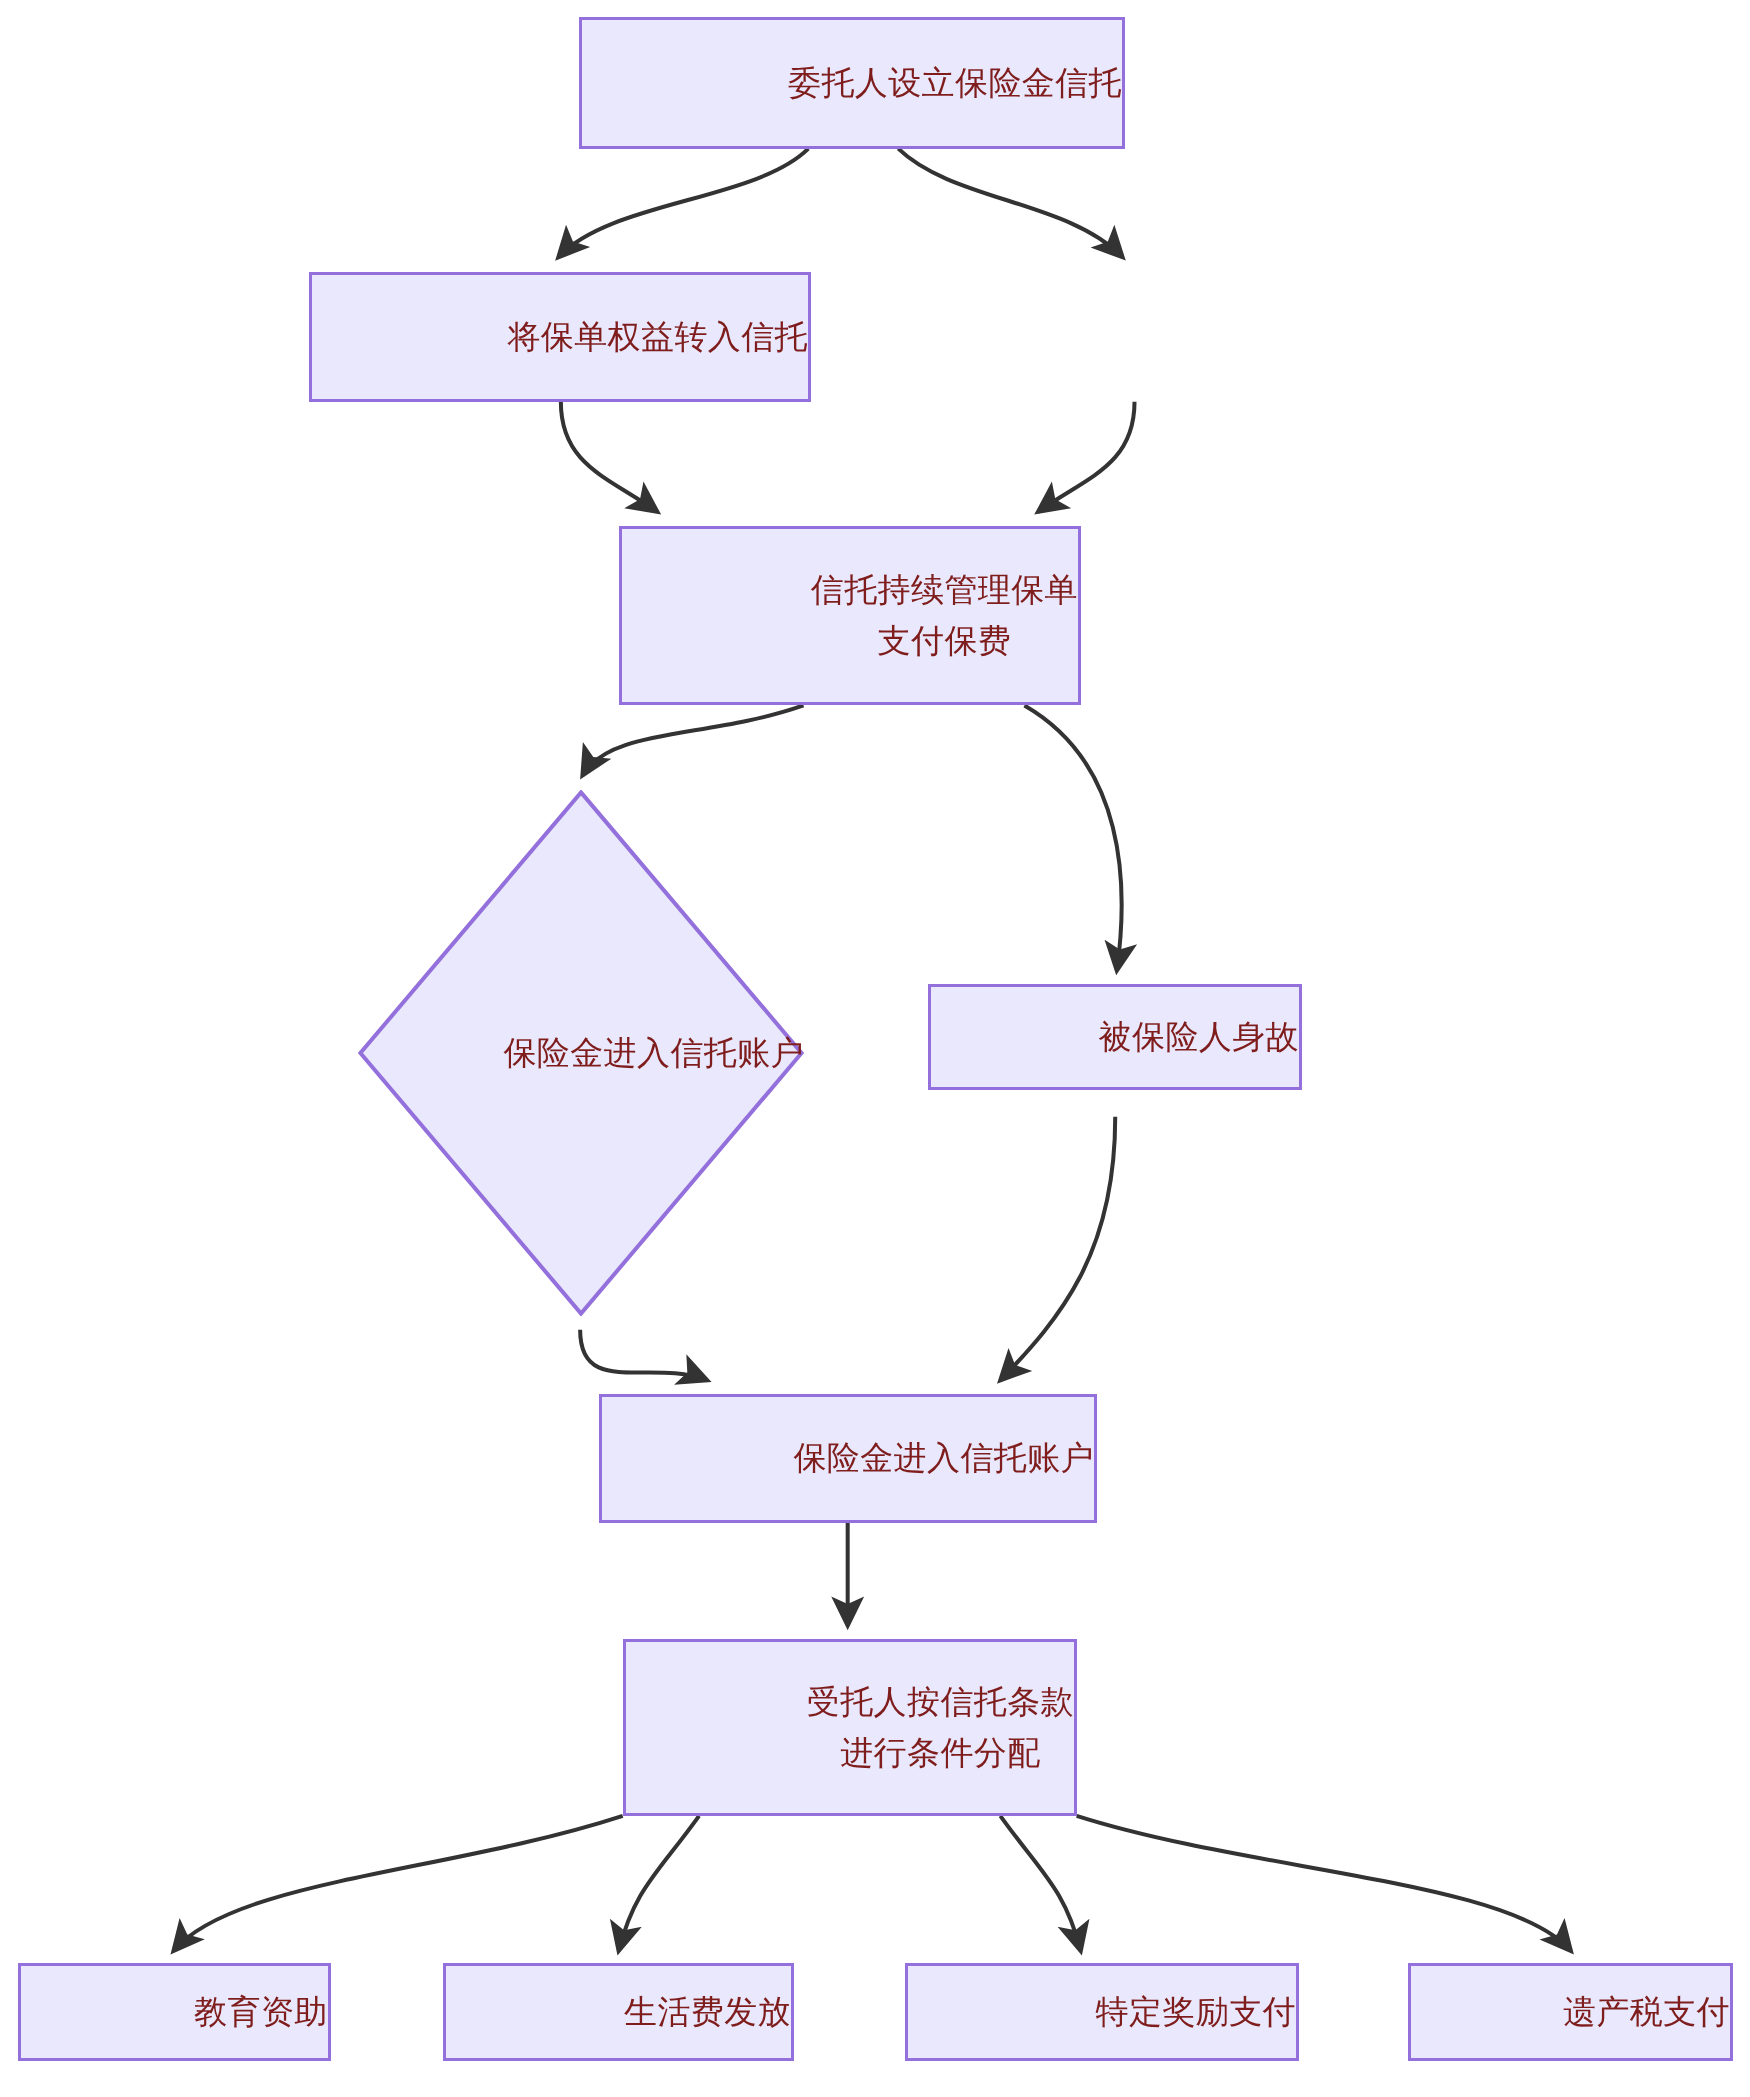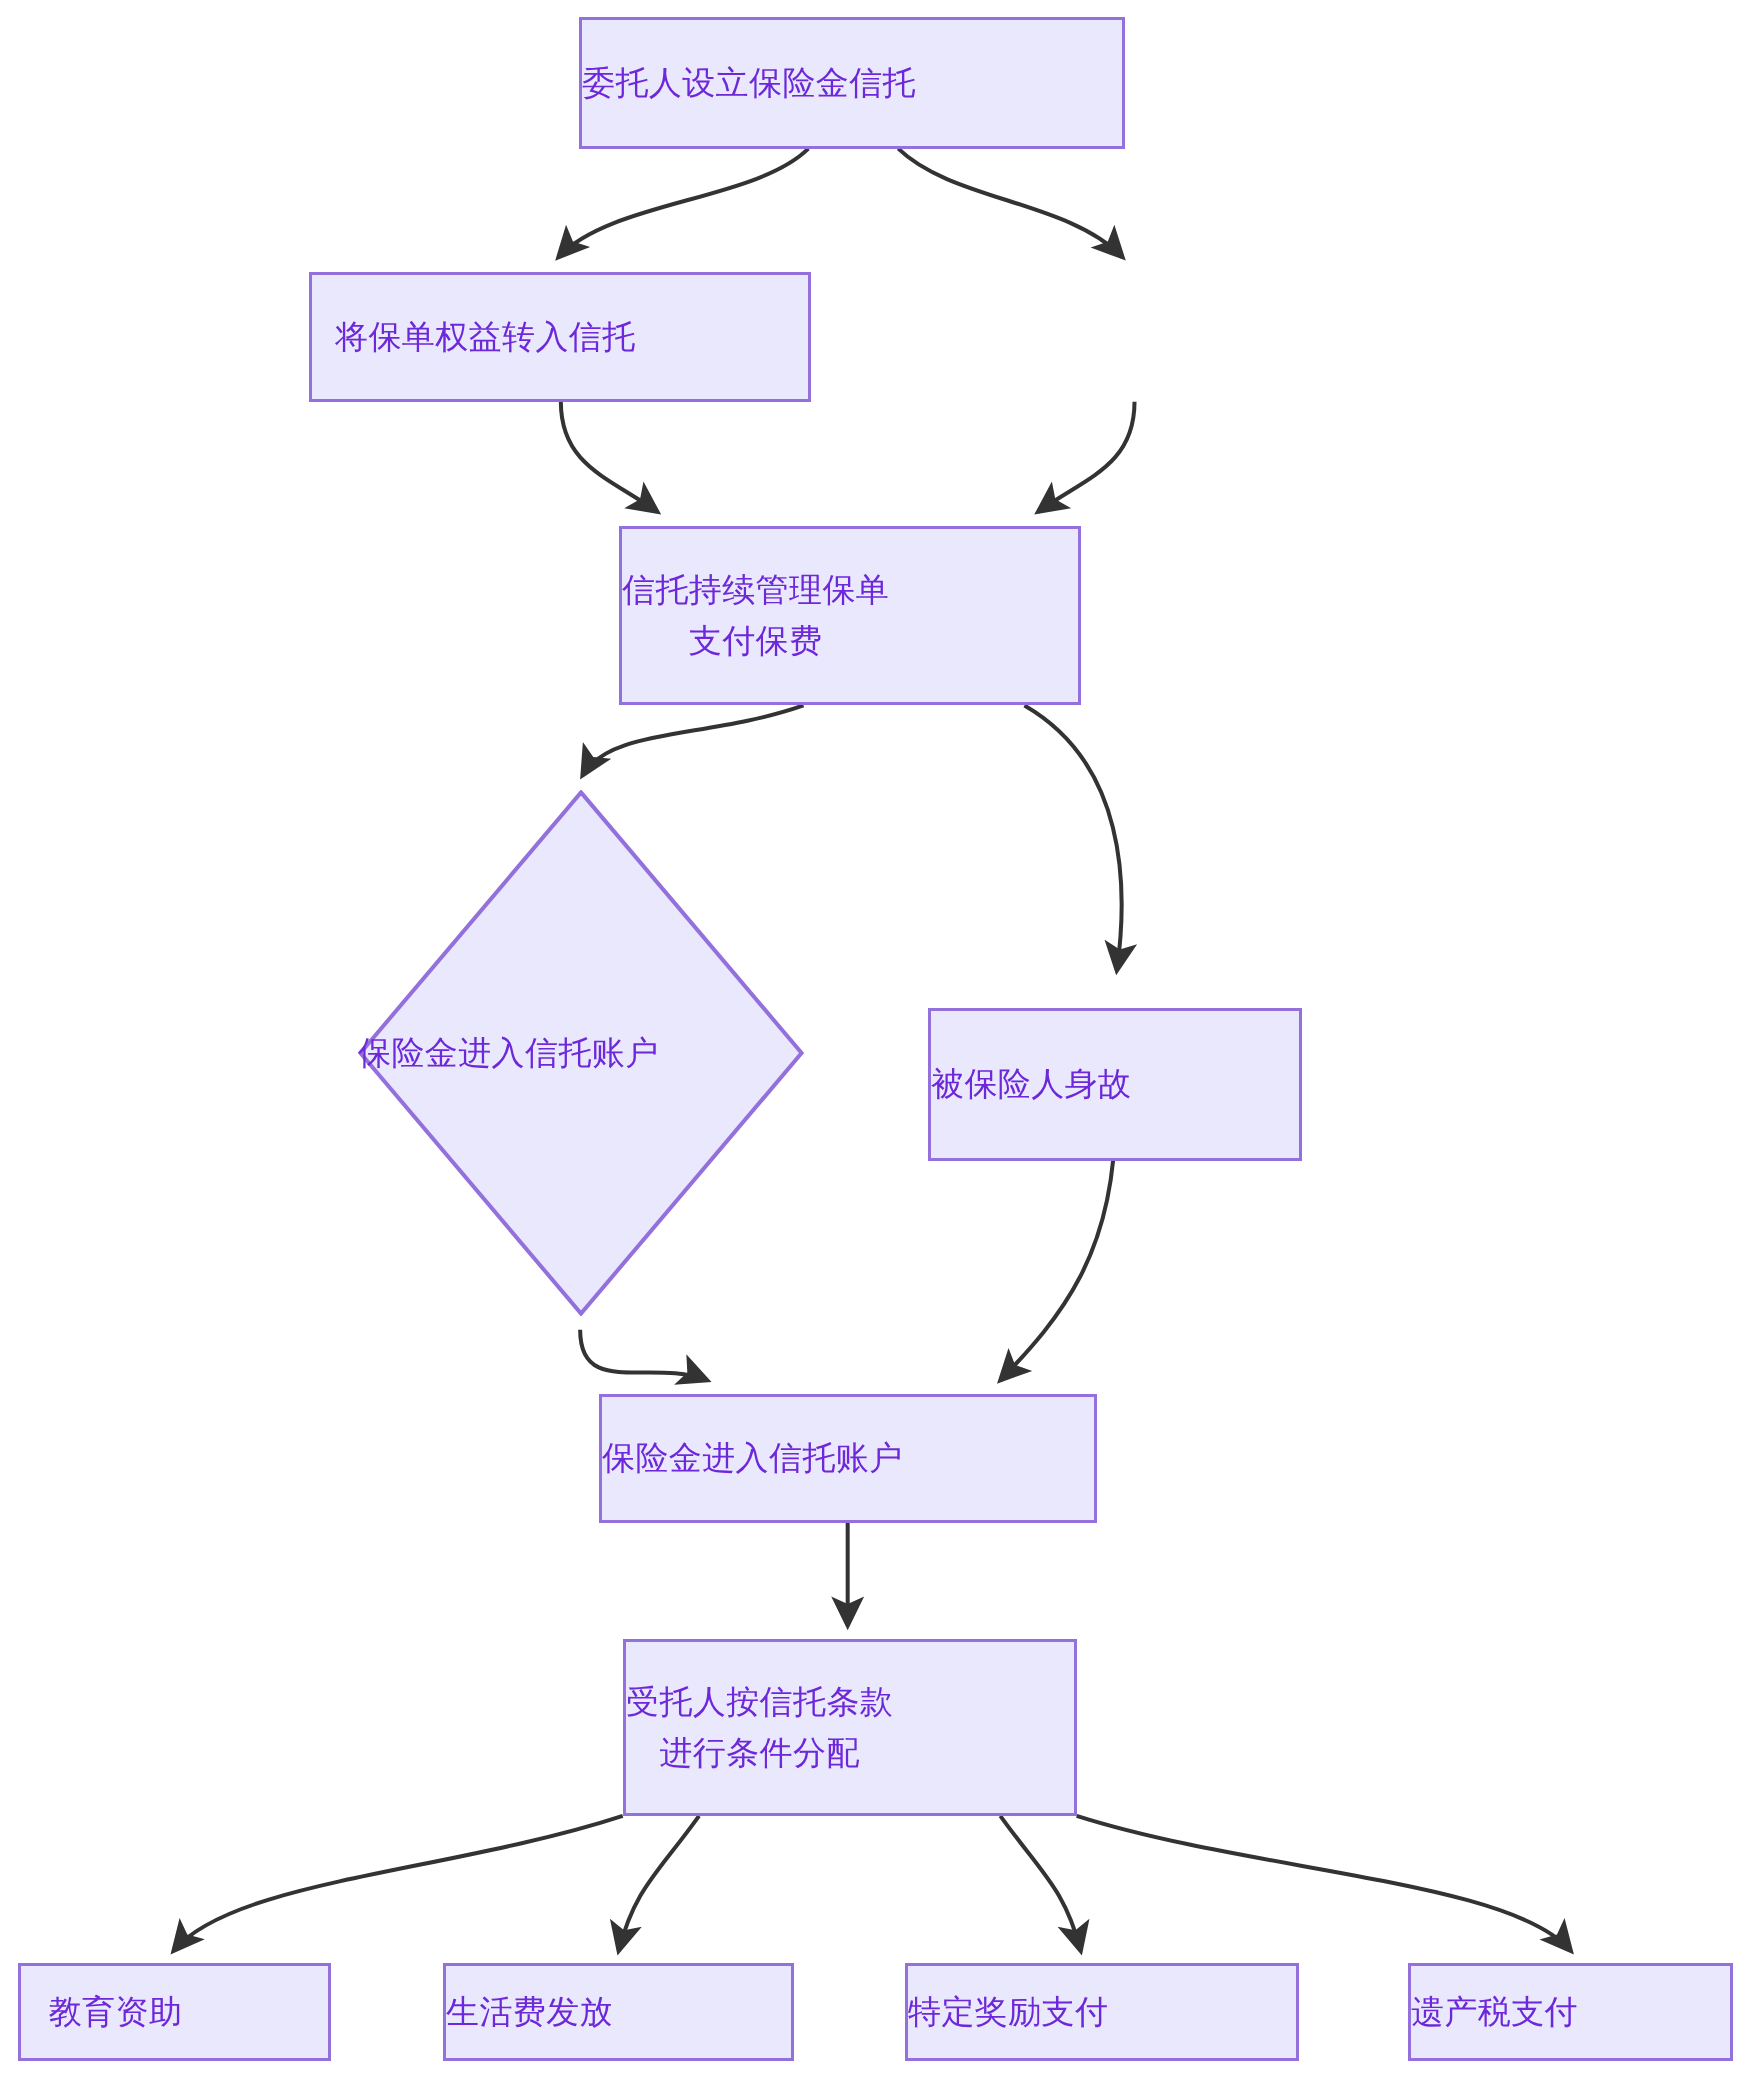--- a/index.html
+++ b/index.html
@@ -23,23 +23,23 @@
     top: 0;
     width: 1750px;
     height: 2097px;
     pointer-events: none;
   }
   .node {
     position: absolute;
     box-sizing: border-box;
     display: flex;
     align-items: center;
-    justify-content: flex-start;
+    justify-content: flex-end;
     text-align: center;
-    color: #6d28d9;
+    color: #7f1d1d;
     font-size: 33px;
     line-height: 1.52;
     letter-spacing: 0.4px;
     white-space: pre-line;
     z-index: 2;
   }
   .node.rect {
     background: #e9e8fc;
     border: 3.2px solid #9370db;
   }
@@ -116,21 +116,21 @@
 支付保费</span>
   </div>
 
   <div class="node diamond-wrap" style="left:358px; top:790px; width:446px; height:526px;">
     <svg class="diamond-shape" viewBox="0 0 555 655" preserveAspectRatio="none">
       <polygon points="277.5,3 552,327.5 277.5,652 3,327.5" fill="#e9e8fc" stroke="#9370db" stroke-width="5"></polygon>
     </svg>
     <span class="node-label">保险金进入信托账户</span>
   </div>
 
-  <div class="node rect" style="left:928px; top:984px; width:374px; height:153px;margin-top:24px;">
+  <div class="node rect" style="left:928px; top:984px; width:374px; height:106px;">
     <span class="node-label">被保险人身故</span>
   </div>
 
   <div class="node rect" style="left:599px; top:1394px; width:498px; height:129px;">
     <span class="node-label">保险金进入信托账户</span>
   </div>
 
   <div class="node rect" style="left:623px; top:1639px; width:454px; height:177px;">
     <span class="node-label">受托人按信托条款
 进行条件分配</span>

